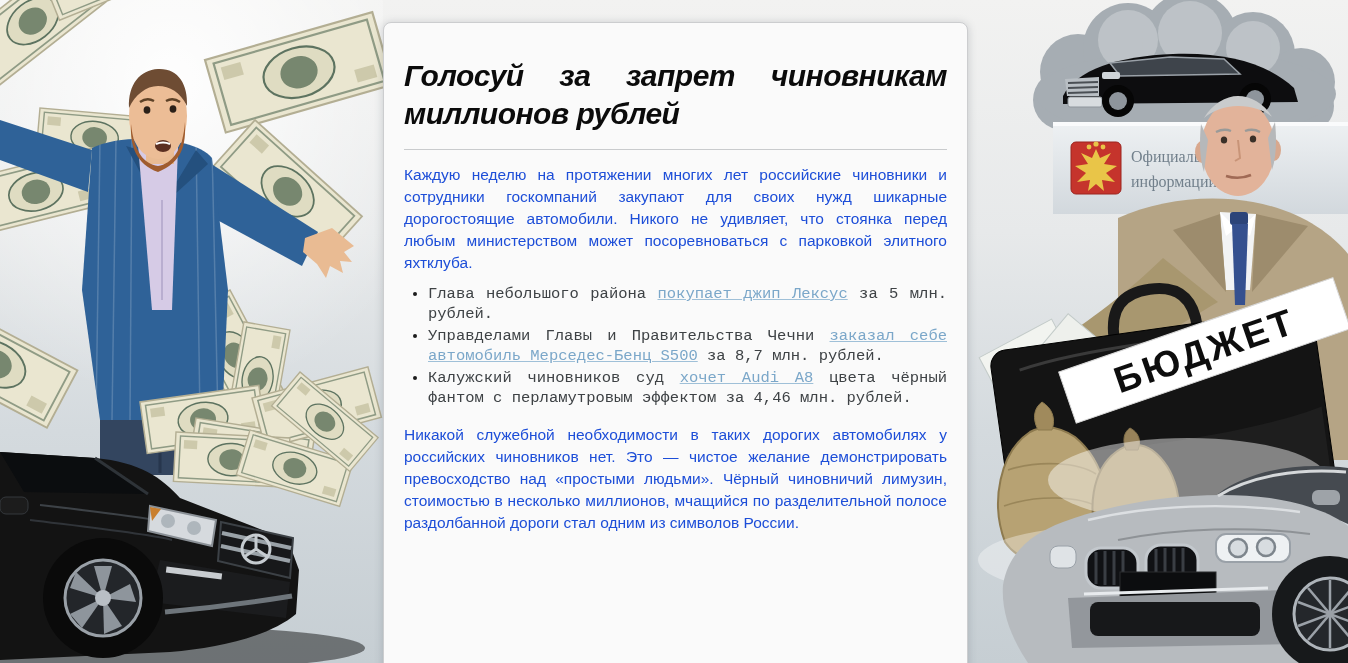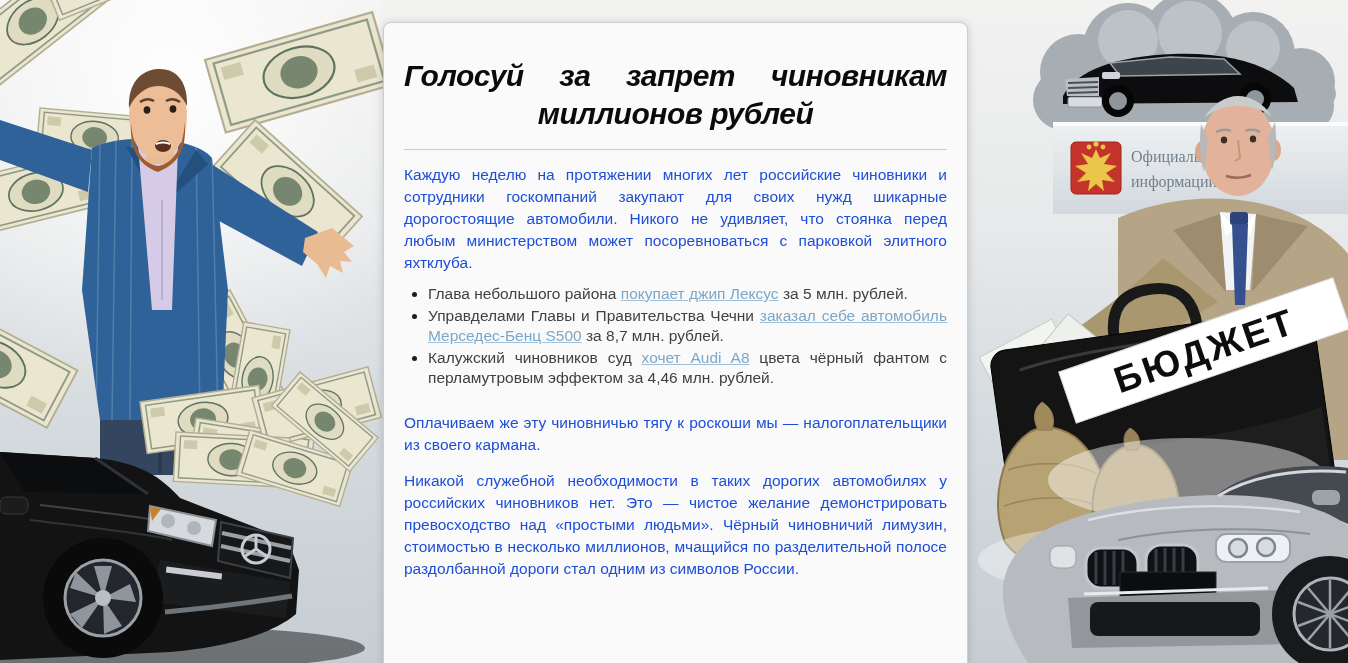--- a/index.html
+++ b/index.html
@@ -9,25 +9,25 @@
   .art{position:absolute;top:0;}
   .art-left{left:0;width:383px;height:663px;}
   .art-right{left:968px;width:380px;height:663px;}
   .panel{position:absolute;left:383px;top:22px;width:585px;height:700px;
          background:#fafafa;border:1px solid #cccdcf;border-radius:8px;
          box-shadow:0 1px 8px rgba(70,80,90,.25);box-sizing:border-box;
          padding:0 20px;z-index:5;}
   .panel h1{margin:34px 0 16px;font-size:30px;line-height:38px;font-weight:700;
             color:#0b0b0b;letter-spacing:-0.5px;font-style:italic;}
   .t-line{text-align:justify;text-align-last:justify;}
-  .t-last{text-align:center;}
+  .t-last{text-align:left;}
   .divider{border:none;border-top:1px solid #c9cbcd;margin:0 0 14px;}
   .panel p{margin:0 0 14px;text-align:justify;font-size:15.5px;line-height:22px;color:#1d4ed8;}
   .panel p.intro{margin-bottom:10px;}
-  .bullets{margin:0 0 24px;padding-left:24px;list-style:disc;}
+  .bullets{margin:0 0 16px;padding-left:24px;list-style:disc;font-family:Liberation Mono, monospace;}
   .bullets li{text-align:justify;font-size:15.5px;line-height:20px;color:#3e4245;margin:0 0 2px;}
   .bullets li::marker{color:#1c1c1c;}
   a.link{color:#7ba7c9;text-decoration:underline;text-decoration-color:#9fc0d8;cursor:pointer;}
   svg text{font-family:"Liberation Serif","DejaVu Serif",serif;}
   svg text.budget{font-family:"Liberation Sans","DejaVu Sans",sans-serif;font-weight:bold;}
 </style>
 </head>
 <body>
 
 <div class="page">
@@ -310,17 +310,16 @@
     <hr class="divider">
 
     <p class="intro">Каждую неделю на протяжении многих лет российские чиновники и сотрудники госкомпаний закупают для своих нужд шикарные дорогостоящие автомобили. Никого не удивляет, что стоянка перед любым министерством может посоревноваться с парковкой элитного яхтклуба.</p>
 
     <ul class="bullets">
       <li><span>Глава небольшого района </span><a class="link">покупает джип Лексус</a><span> за 5 млн. рублей.</span></li>
       <li><span>Управделами Главы и Правительства Чечни </span><a class="link">заказал себе автомобиль Мерседес-Бенц S500</a><span> за 8,7 млн. рублей.</span></li>
       <li><span>Калужский чиновников суд </span><a class="link">хочет Audi A8</a><span> цвета чёрный фантом с перламутровым эффектом за 4,46 млн. рублей.</span></li>
     </ul>
 
-    <p>Оплачиваем же эту чиновничью тягу к роскоши мы — налогоплательщики из своего кармана.</p>
     <p>Никакой служебной необходимости в таких дорогих автомобилях у российских чиновников нет. Это — чистое желание демонстрировать превосходство над «простыми людьми». Чёрный чиновничий лимузин, стоимостью в несколько миллионов, мчащийся по разделительной полосе раздолбанной дороги стал одним из символов России.</p>
   </div>
 
 </div>
 
 </body></html>

